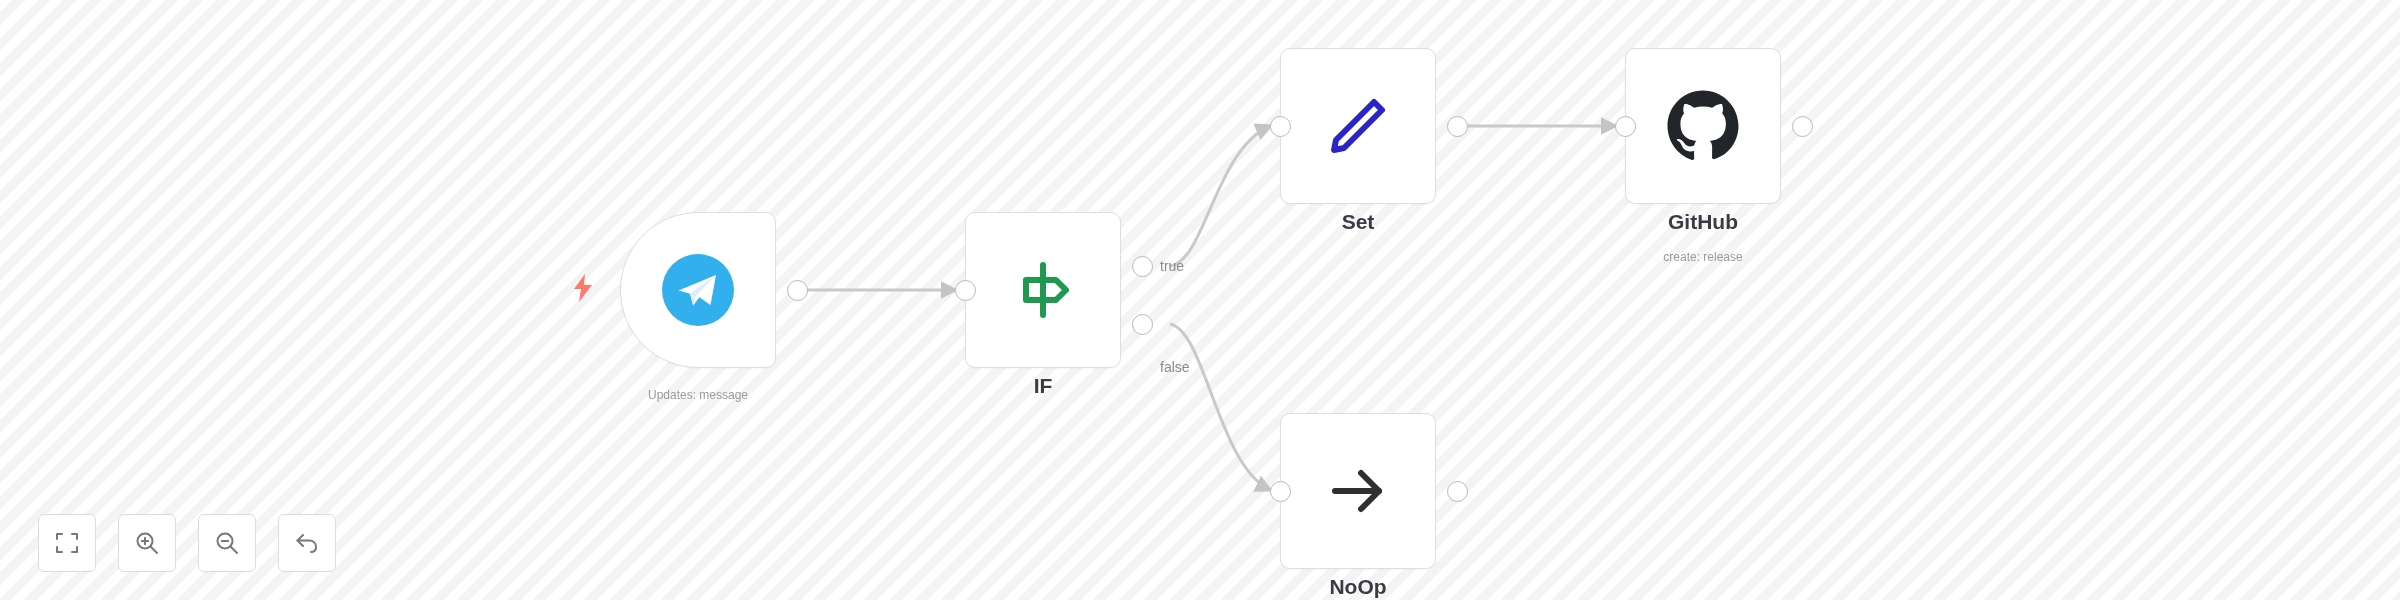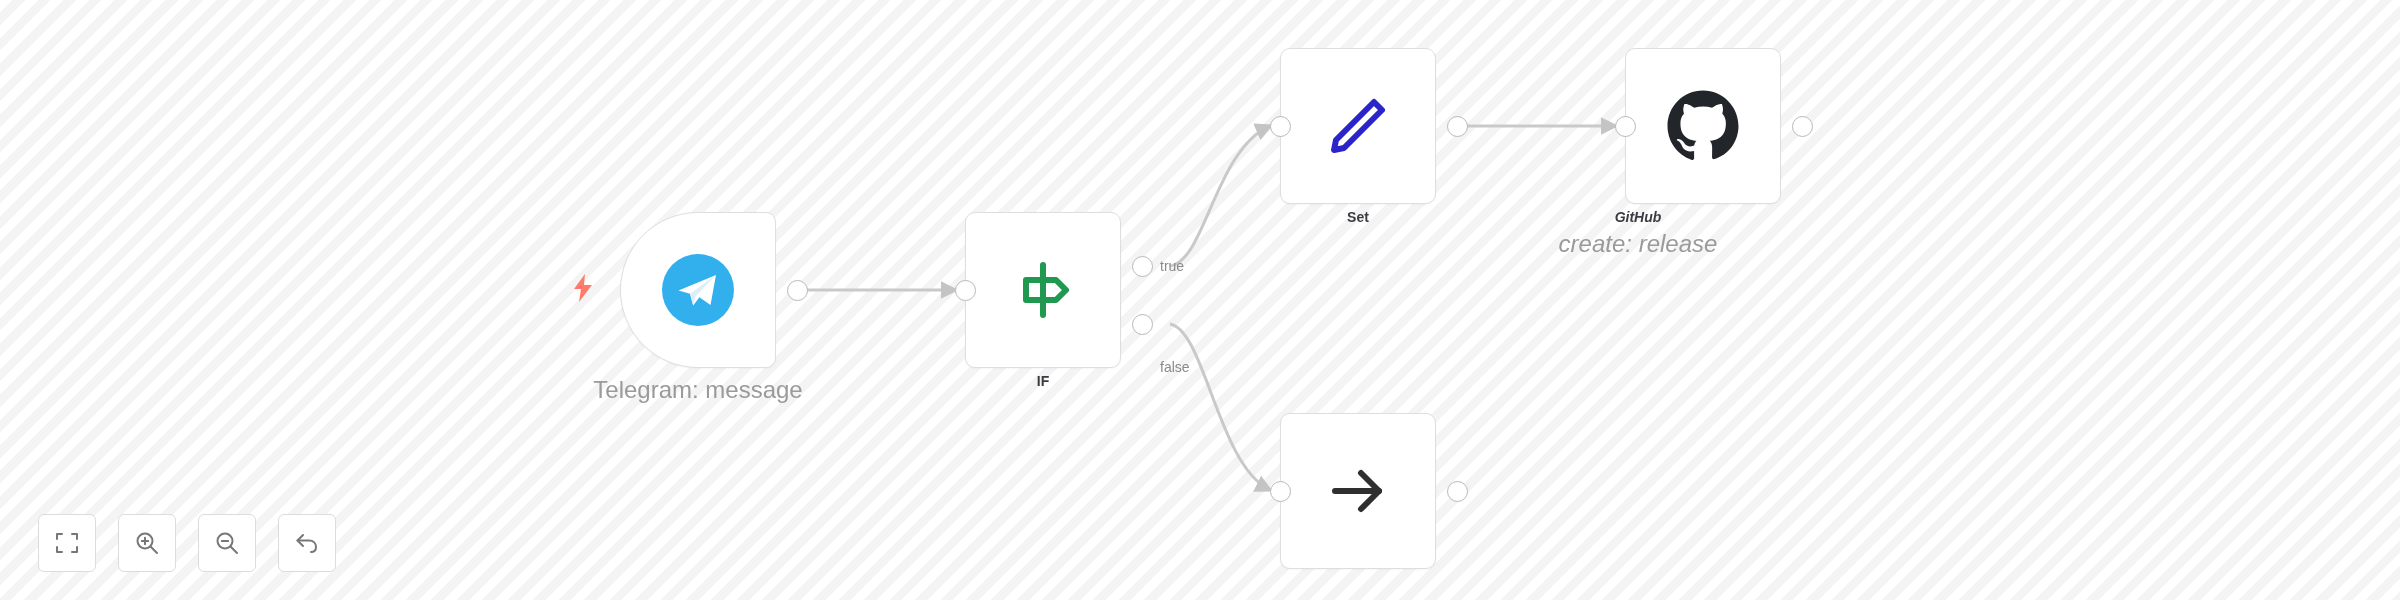--- a/index.html
+++ b/index.html
@@ -89,31 +89,31 @@
   }
 
   
   .node-caption {
     position: absolute;
     text-align: center;
     width: 340px;
     pointer-events: none;
   }
   .node-title {
-    font-size: 14px;
+    font-size: 21px;
     font-weight: bold;
     color: #3b3b44;
     line-height: 1.25;
     white-space: nowrap;
   }
   .node-subtitle {
-    font-size: 24px;
+    font-size: 12px;
     color: #9a9a9a;
     line-height: 1.3;
-    margin-top: 1px;
+    margin-top: 15px;
     white-space: nowrap;
   }
 
   
   .trigger-bolt {
     position: absolute;
     width: 26px;
     height: 32px;
     display: flex;
     align-items: center;
@@ -175,21 +175,21 @@
       <svg width="74" height="74" viewBox="0 0 74 74">
         <circle cx="37" cy="37" r="36" fill="#32afed"></circle>
         <path d="M55 22 L17.5 37.5 L29 40.8 L32.2 52.5 L38.4 44.2 L49.5 52 Z" fill="#ffffff"></path>
         <path d="M55 22 L29 40.8 L32.2 52.5 L34.5 43.2 Z" fill="#dceefb"></path>
       </svg>
     </span>
   </div>
   <div class="endpoint" style="left:787px; top:280px;"></div>
 
   <div class="node-caption" style="left:528px; top:373px;">
-    <div class="node-subtitle">Telegram: message</div>
+    <div class="node-subtitle">Updates: message</div>
   </div>
 
   <div class="node" style="left:965px; top:212px;">
     <span class="node-icon">
       <svg width="70" height="70" viewBox="0 0 70 70" fill="none" stroke="#1f9850" stroke-width="6" stroke-linecap="round" stroke-linejoin="round">
         <path d="M35 10 L35 60"></path>
         <path d="M18 25 L48 25 L58 35 L48 45 L18 45 Z"></path>
       </svg>
     </span>
   </div>
@@ -221,36 +221,39 @@
   <div class="node" style="left:1625px; top:48px;">
     <span class="node-icon">
       <svg width="74" height="74" viewBox="0 0 98 98">
         <path fill="#22262b" d="M49 2C22.9 2 2 23 2 49.1c0 20.9 13.4 38.6 32.1 44.8 2.3.5 3.2-1 3.2-2.4 0-1.2-.1-5.1-.1-9.3-13 2.8-15.8-6.3-15.8-6.3-2.1-5.5-5.2-6.9-5.2-6.9-4.3-2.9.3-2.9.3-2.9 4.7.3 7.2 4.8 7.2 4.8 4.2 7.2 11 5.2 13.7 4 .4-3.1 1.7-5.2 3-6.4-10.4-1.1-21.3-5.2-21.3-23.3 0-5.2 1.8-9.4 4.8-12.7-.5-1.2-2.1-6 .5-12.5 0 0 4-1.3 13 4.8 3.8-1 7.8-1.5 11.8-1.5s8 .5 11.8 1.5c9-6.1 13-4.8 13-4.8 2.6 6.5 1 11.3.5 12.5 3 3.3 4.8 7.5 4.8 12.7 0 18.2-11 22.2-21.4 23.3 1.7 1.5 3.2 4.3 3.2 8.8 0 6.4-.1 11.5-.1 13.1 0 1.4.9 2.9 3.2 2.4C82.6 87.7 96 70 96 49.1 96 23 74.9 2 49 2z"></path>
       </svg>
     </span>
   </div>
   <div class="endpoint" style="left:1615px; top:116px;"></div>
   <div class="endpoint" style="left:1792px; top:116px;"></div>
 
-  <div class="node-caption" style="left:1468px; top:209px;font-style:italic;">
+  <div class="node-caption" style="left:1533px; top:209px;">
     <div class="node-title">GitHub</div>
     <div class="node-subtitle">create: release</div>
   </div>
 
   <div class="node" style="left:1280px; top:413px;">
     <span class="node-icon">
       <svg width="70" height="70" viewBox="0 0 70 70" fill="none" stroke="#2f2f2f" stroke-width="6" stroke-linecap="round" stroke-linejoin="round">
         <path d="M12 35 L56 35"></path>
         <path d="M38 17 L56 35 L38 53"></path>
       </svg>
     </span>
   </div>
   <div class="endpoint" style="left:1270px; top:481px;"></div>
   <div class="endpoint" style="left:1447px; top:481px;"></div>
 
+  <div class="node-caption" style="left:1188px; top:574px;">
+    <div class="node-title">NoOp</div>
+  </div>
 
   <div id="zoom-controls">
 
     <div class="ctrl-btn">
       <svg width="26" height="26" viewBox="0 0 26 26" fill="none" stroke="#777" stroke-width="2" stroke-linecap="round" stroke-linejoin="round">
         <path d="M3 9 V4 H8"></path>
         <path d="M18 4 H23 V9"></path>
         <path d="M23 17 V22 H18"></path>
         <path d="M8 22 H3 V17"></path>
       </svg>

